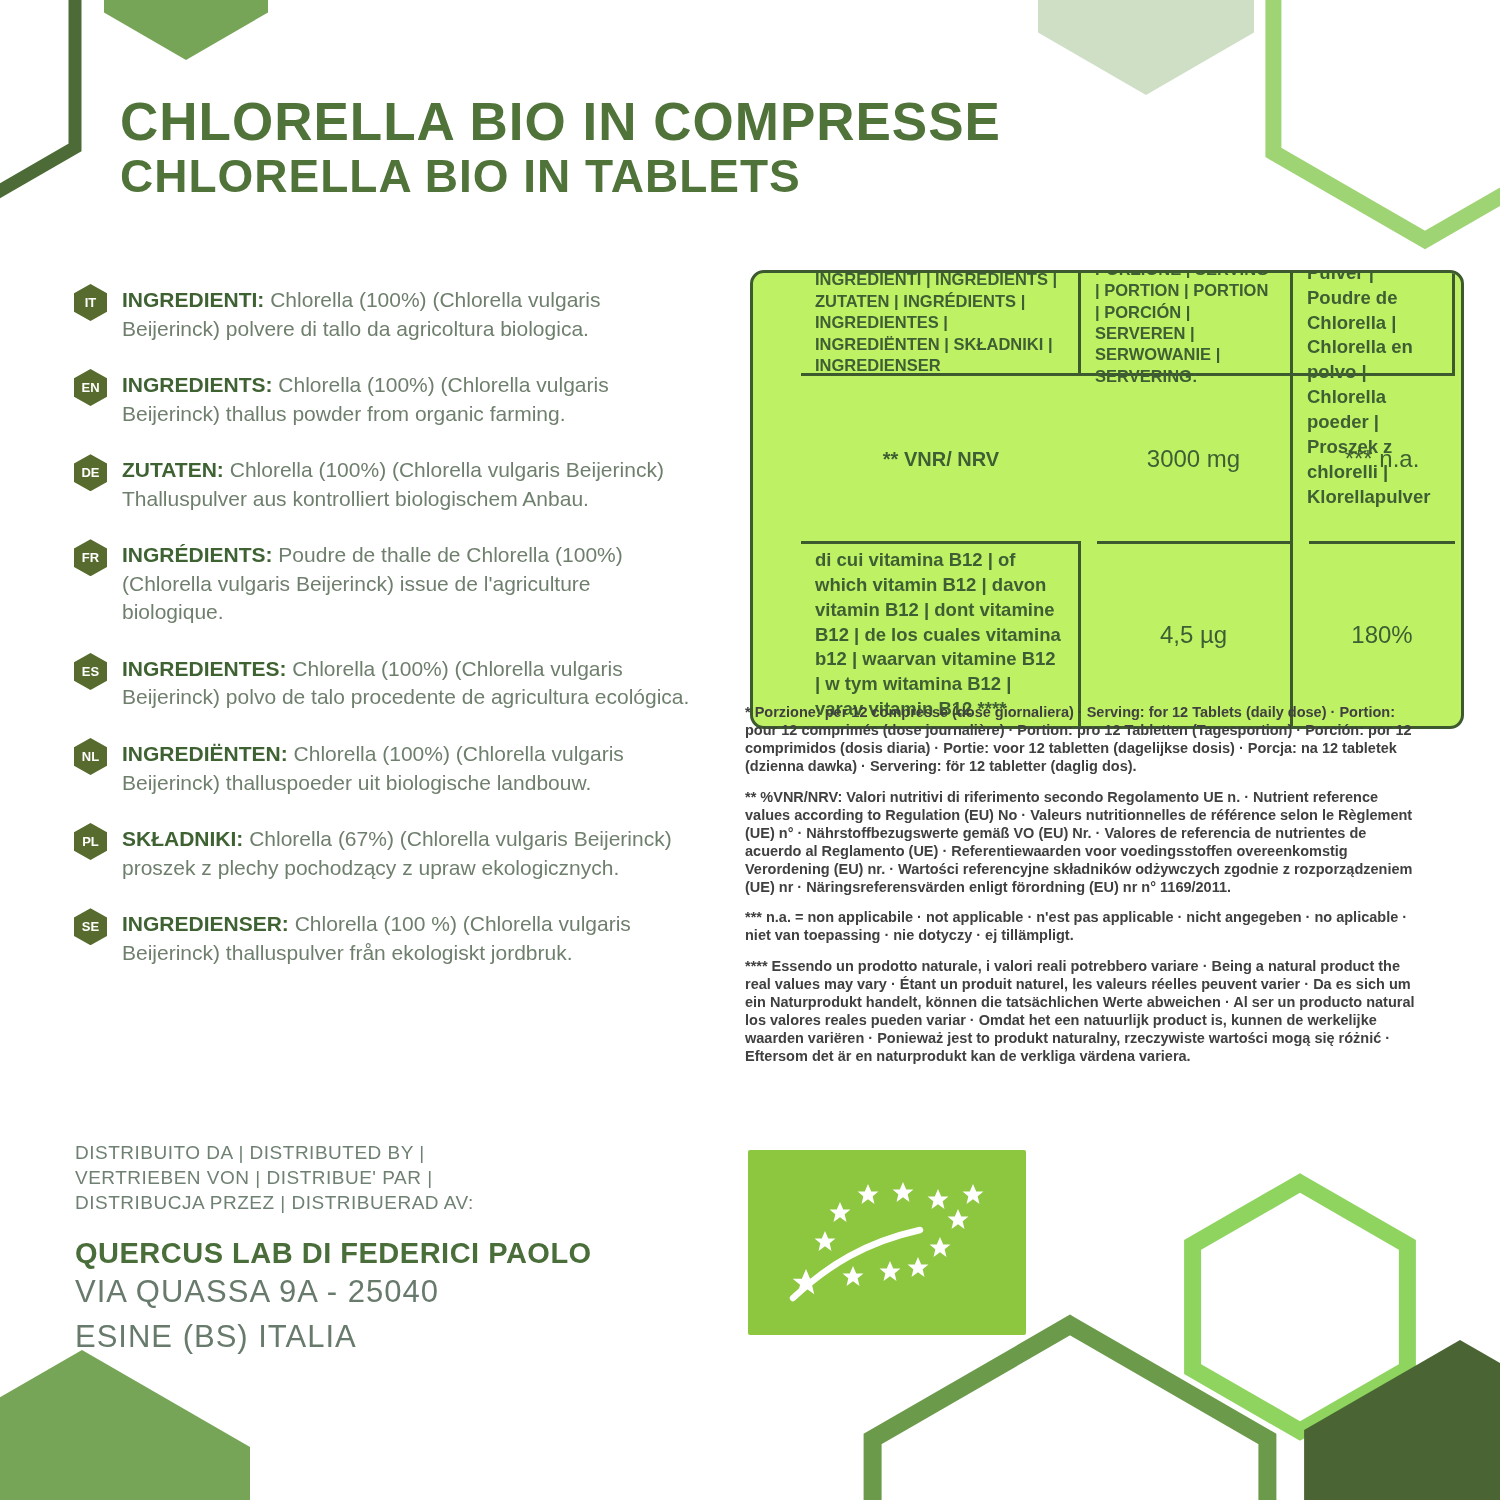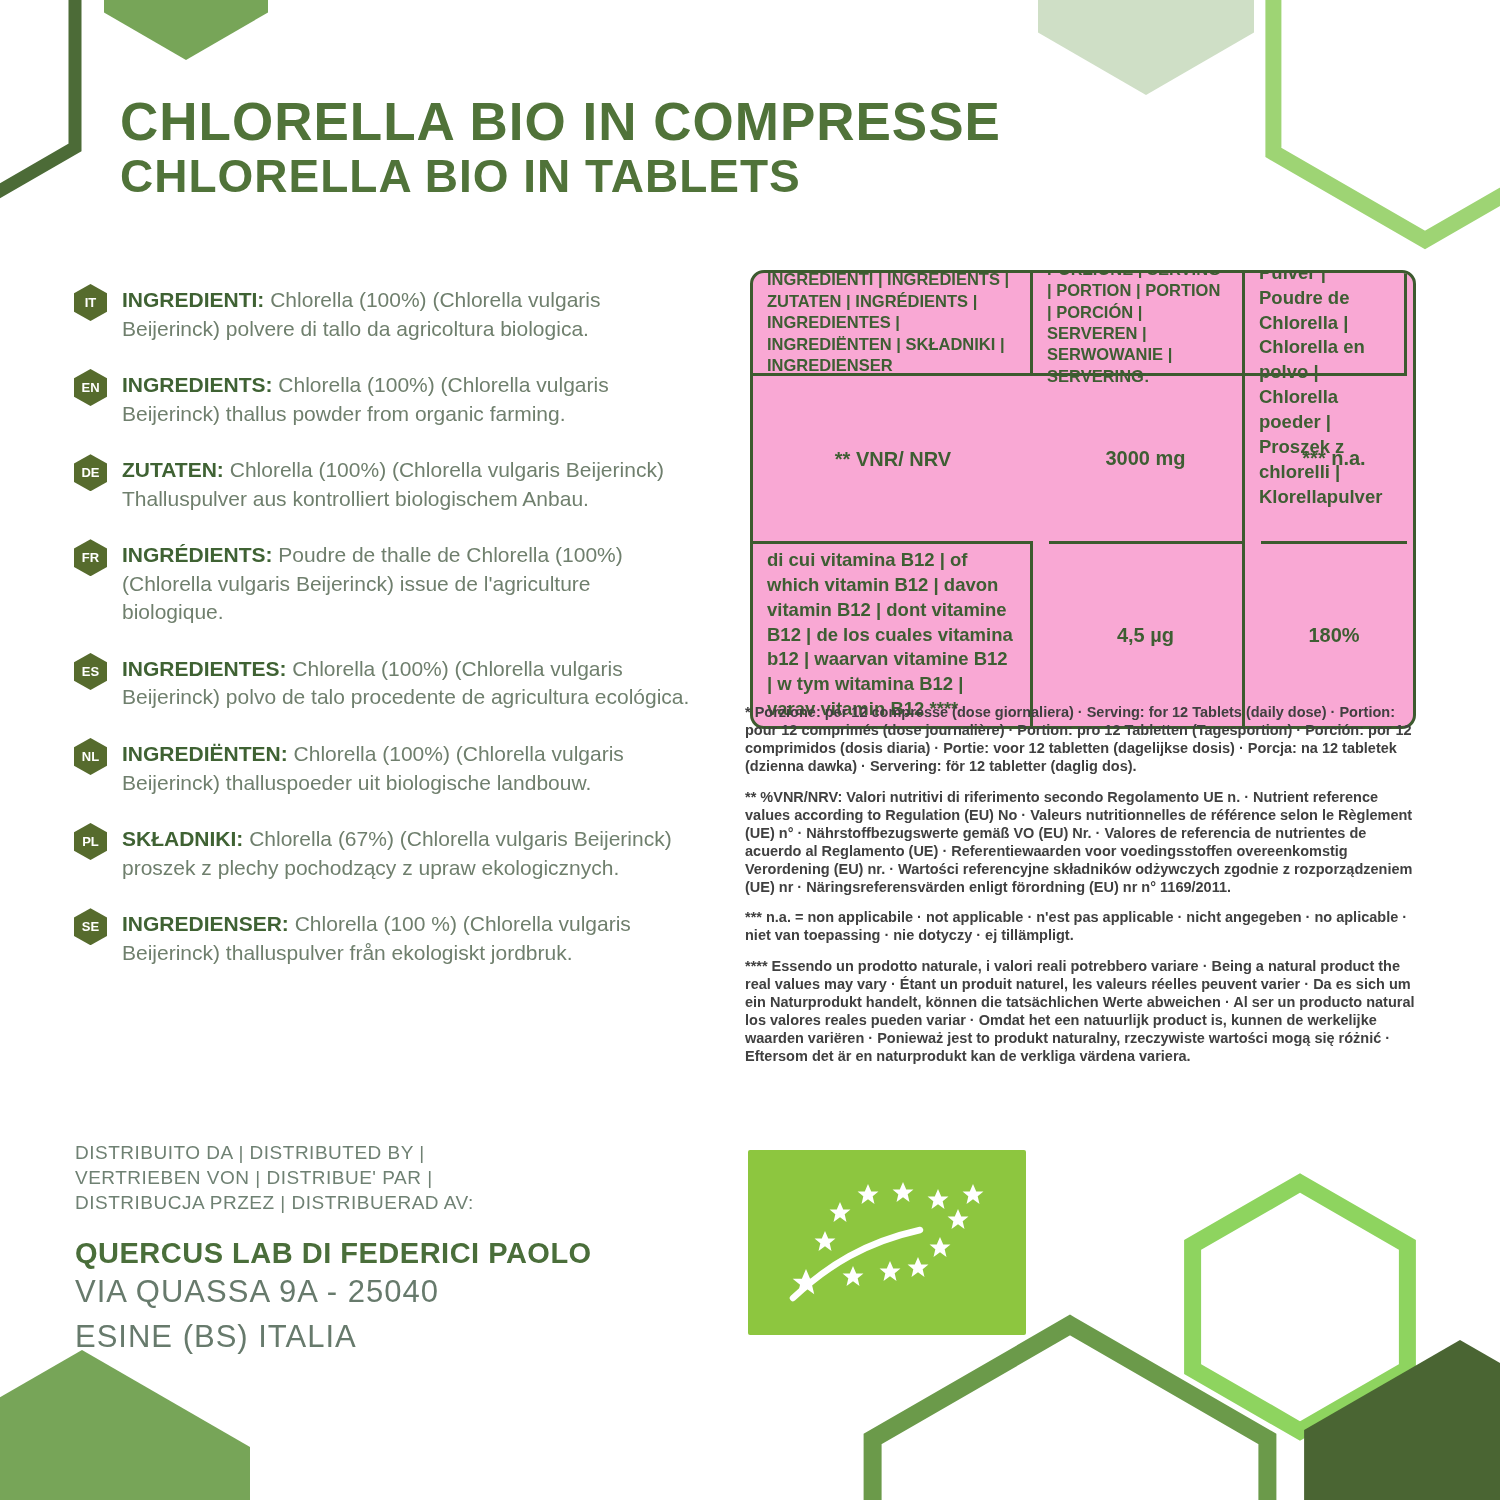--- a/index.html
+++ b/index.html
@@ -18,30 +18,30 @@
   .ing{display:flex;align-items:flex-start;margin-bottom:28px;}
   .badge{flex:0 0 auto;width:33px;height:37px;background:#566b2d;color:#ffffff;
          clip-path:polygon(50% 0%,100% 25%,100% 75%,50% 100%,0% 75%,0% 25%);
          display:flex;align-items:center;justify-content:center;
          font-size:13px;font-weight:bold;margin-right:15px;margin-top:-2px;}
   .ing-text{margin:0;width:575px;font-size:21px;line-height:1.36;color:#6f7f6d;}
   .ing-text b{color:#3f6233;}
 
   
   #nutri-table{left:750px;top:270px;width:660px;border:3px solid #3d5a2f;border-radius:14px;
-               background:#f9a8d4;overflow:hidden;display:grid;
+               background:#bef264;overflow:hidden;display:grid;
                grid-template-columns:280px 212px 162px;grid-template-rows:103px 168px 182px;
-               color:#3e5e33;}
+               color:#3e5e33;padding-left:48px;}
   .cell{border-right:3px solid #3d5a2f;border-bottom:3px solid #3d5a2f;
         display:flex;align-items:center;padding:8px 14px;box-sizing:border-box;}
   .cell.last-col{border-right:none;}
   .cell.last-row{border-bottom:none;}
   .cell.head{font-size:16.5px;font-weight:bold;line-height:1.3;}
   .cell.name{font-size:18.5px;font-weight:bold;line-height:1.35;}
-  .cell.val{justify-content:center;font-size:20px;font-weight:bold;text-align:center;margin-left:16px;}
+  .cell.val{justify-content:center;font-size:24px;font-weight:normal;text-align:center;margin-left:16px;}
   .cell.head.center{justify-content:center;font-size:20px;}
 
   
   #footnotes{left:745px;top:703px;width:680px;color:#404040;}
   #footnotes p{margin:0 0 12px 0;font-size:14.5px;font-weight:bold;line-height:1.25;}
 
   
   #distributor{left:75px;top:1140px;width:600px;}
   .dist-line{font-size:19px;color:#6f8173;letter-spacing:.5px;line-height:1.32;}
   .dist-company{margin-top:22px;font-size:29px;font-weight:bold;color:#4a6e3a;letter-spacing:.5px;}

